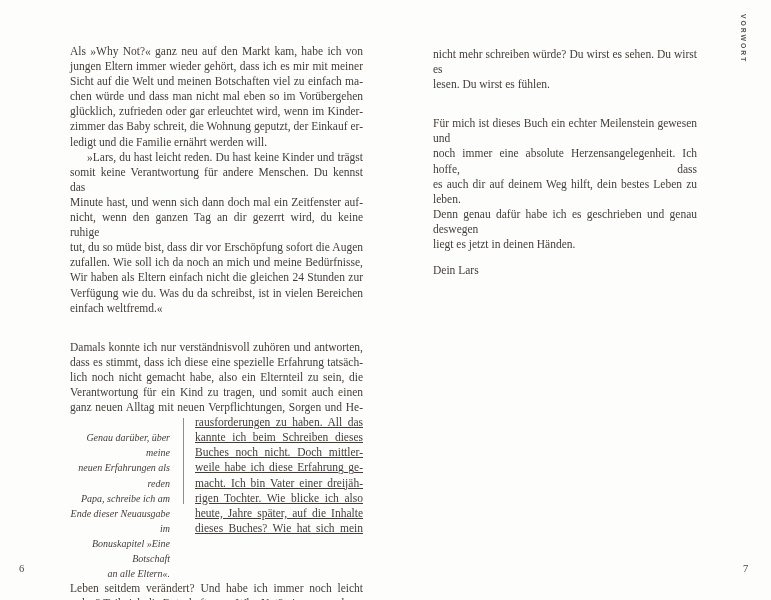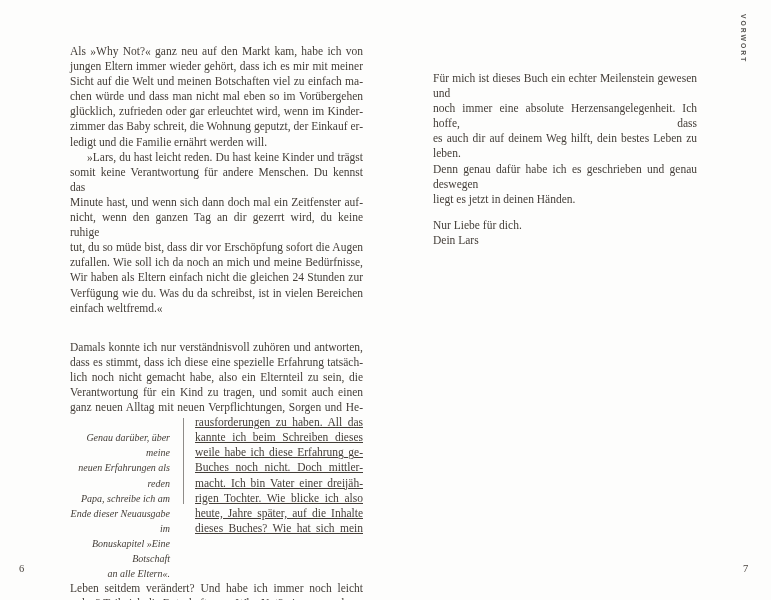--- a/index.html
+++ b/index.html
@@ -72,44 +72,47 @@
           <div class="line">neuen Erfahrungen als reden</div>
           <div class="line">Papa, schreibe ich am</div>
           <div class="line">Ende dieser Neuausgabe im</div>
           <div class="line">Bonuskapitel »Eine Botschaft</div>
           <div class="line">an alle Eltern«.</div>
         </div>
       <div class="col-divider"></div>
       <div class="narrow-cell">
           <div class="line">rausforderungen zu haben. All das</div>
           <div class="line">kannte ich beim Schreiben dieses</div>
+          <div class="line">Buches noch nicht. Doch mittler-</div>
           <div class="line">weile habe ich diese Erfahrung ge-</div>
-          <div class="line">Buches noch nicht. Doch mittler-</div>
           <div class="line">macht. Ich bin Vater einer dreijäh-</div>
           <div class="line">rigen Tochter. Wie blicke ich also</div>
           <div class="line">heute, Jahre später, auf die Inhalte</div>
           <div class="line">dieses Buches? Wie hat sich mein</div>
         </div>
     </div>
     <div class="flush">
         <div class="line">Leben seitdem verändert? Und habe ich immer noch leicht</div>
         <div class="line">reden? Teile ich die Botschaft von »Why Not?« immer noch,</div>
       </div>
   </div>
 
   <div class="textblock right-block">
+    <div class="flush">
+        <div class="line">nicht mehr schreiben würde? Du wirst es sehen. Du wirst es</div>
+        <div class="line">lesen. Du wirst es fühlen.</div>
+      </div>
     <div class="flush gap-before">
         <div class="line">Für mich ist dieses Buch ein echter Meilenstein gewesen und</div>
         <div class="line">noch immer eine absolute Herzensangelegenheit. Ich hoffe, dass</div>
         <div class="line">es auch dir auf deinem Weg hilft, dein bestes Leben zu leben.</div>
         <div class="line">Denn genau dafür habe ich es geschrieben und genau deswegen</div>
         <div class="line">liegt es jetzt in deinen Händen.</div>
       </div>
     <div class="closing-lines gap-before-sm">
-        <div class="line">Nur Liebe für dich.</div>
         <div class="line">Dein Lars</div>
       </div>
   </div>
 
   <div class="page-number page-number-left">6</div>
   <div class="page-number page-number-right">7</div>
 
 </div>
 
 </body></html>

